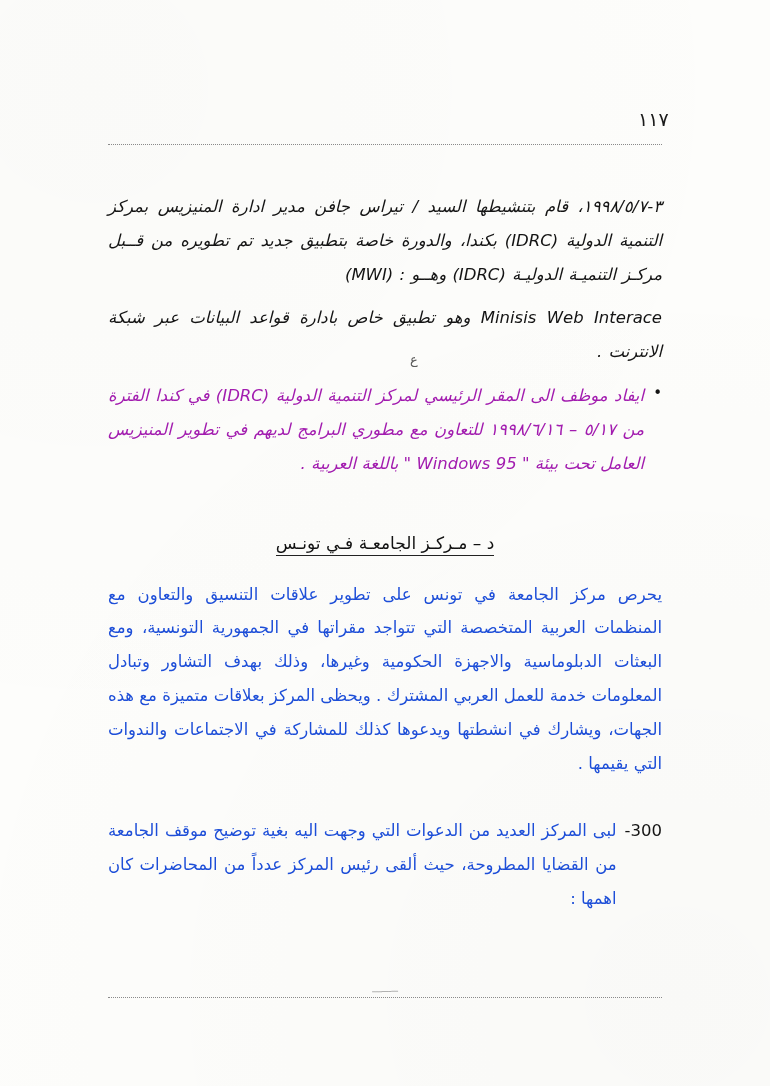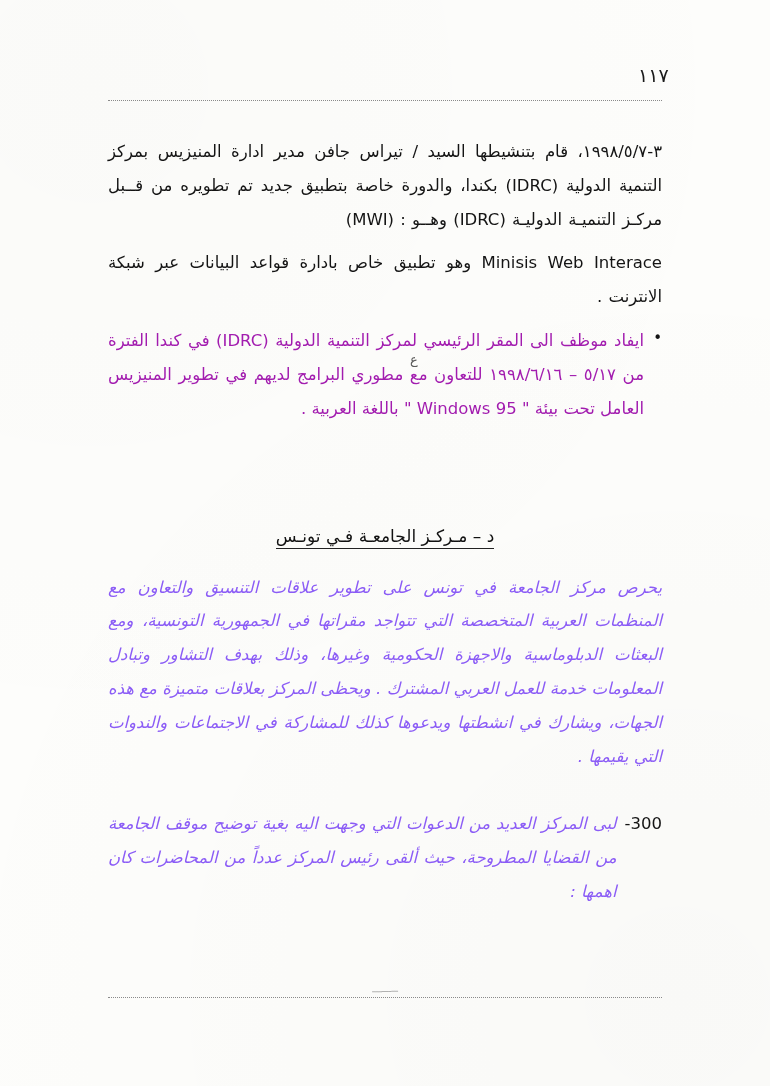--- a/index.html
+++ b/index.html
@@ -35,33 +35,34 @@
   .content {
     position: relative;
     z-index: 2;
     padding: 0 108px 0 108px;
   }
   .page-number {
     text-align: left;
     direction: ltr;
     font-size: 19px;
     letter-spacing: 1px;
-    margin: 64px 0 0 0;
+    margin: 108px 0 0 0;
     padding-left: 530px;
     color: #1a1a1a;
     font-family: "DejaVu Sans", sans-serif;
   }
   .rule {
     margin-top: 14px;
     border-top: 1px dotted #8a8a8a;
     height: 0;
     width: 100%;
   }
   .body-block {
-    margin-top: 34px;
+    margin-top: 45px;
+    font-style: italic;
   }
   p.para {
     font-size: 16.5px;
     line-height: 2.05;
     text-align: justify;
     text-align-last: right;
     margin: 0 0 10px 0;
     word-spacing: 1px;
     color: #141414;
   }
@@ -93,43 +94,41 @@
   .section-heading {
     margin: 52px 0 22px 0;
     text-align: center;
     font-size: 17px;
     letter-spacing: 1px;
   }
   .section-heading .txt {
     border-bottom: 1px solid #222;
     padding-bottom: 2px;
     display: inline-block;
-    margin-top: 48px;
   }
   .numbered {
     display: flex;
     flex-direction: row;
     gap: 8px;
     margin-bottom: 18px;
   }
   .numbered .num {
     flex: 0 0 auto;
     font-size: 16.5px;
     line-height: 2.05;
     white-space: nowrap;
     color: #141414;
   }
   .numbered .txt {
     flex: 1 1 auto;
     font-size: 16.5px;
     line-height: 2.05;
     text-align: justify;
     text-align-last: right;
-    color: #8b5cf6;
-    font-style: italic;
+    color: #1d4ed8;
   }
   .numbered.para-230 {
     margin-top: 34px;
   }
   .footer-rule-wrap {
     position: absolute;
     left: 108px;
     right: 108px;
     bottom: 88px;
     z-index: 2;

